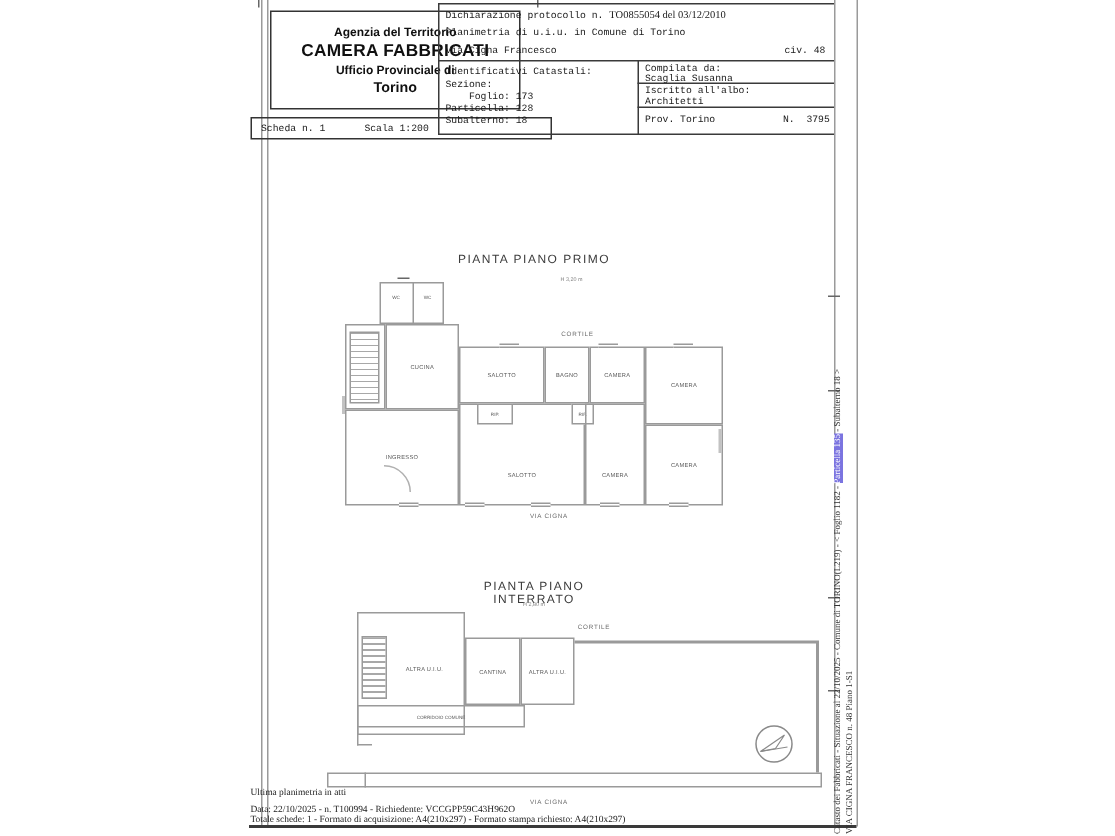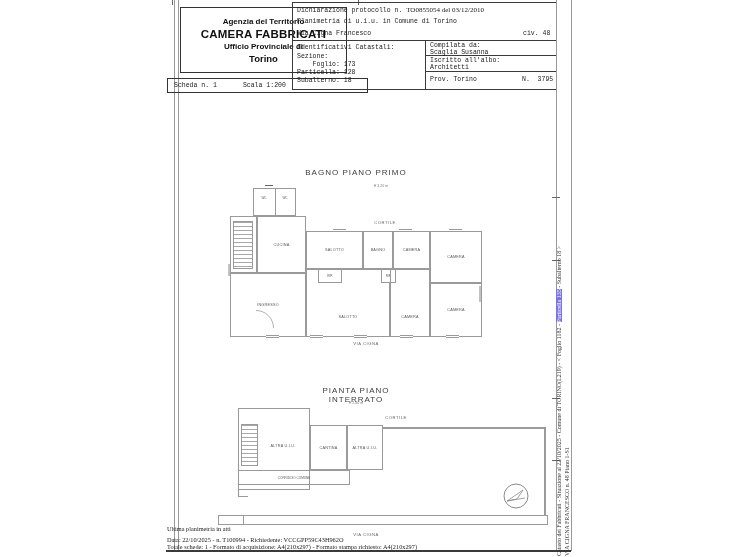--- a/index.html
+++ b/index.html
@@ -106,21 +106,21 @@
   <div class="mono" style="left:430px;top:48.5px">Scaglia Susanna</div>
   <div class="mono" style="left:430px;top:57px">Iscritto all'albo:</div>
   <div class="mono" style="left:430px;top:63.5px">Architetti</div>
   <div class="mono" style="left:430px;top:76px">
     <span>Prov. </span><span>Torino</span>
   </div>
   <div class="mono" style="left:522px;top:76px">
     <span>N.  </span><span>3795</span>
   </div>
 
-  <div class="title" style="left:300px;top:168px;width:112px">BAGNO PIANO PRIMO</div>
+  <div class="title" style="left:300px;top:168px;width:112px">PIANTA PIANO PRIMO</div>
   <div class="hlabel" style="left:360px;top:184px;width:42px">H 3,20 m</div>
 
   <div class="tick" style="left:265px;top:185px;width:8px;height:1px"></div>
   <div class="cell" style="left:253px;top:188px;width:43px;height:28px"></div>
   <div class="gline" style="left:275px;top:188px;width:1px;height:28px"></div>
   <div class="cell f3" style="left:256px;top:194px;width:16px;height:8px;border:none">
       <span>WC</span>
     </div>
   <div class="cell f3" style="left:277px;top:194px;width:16px;height:8px;border:none">
       <span>WC</span>

